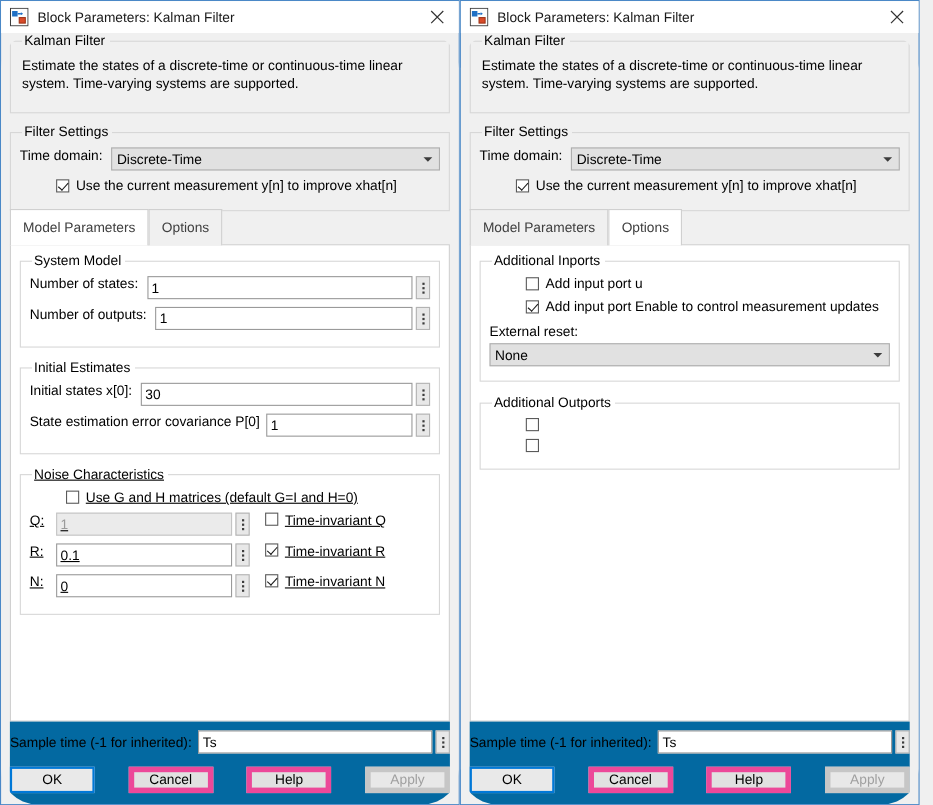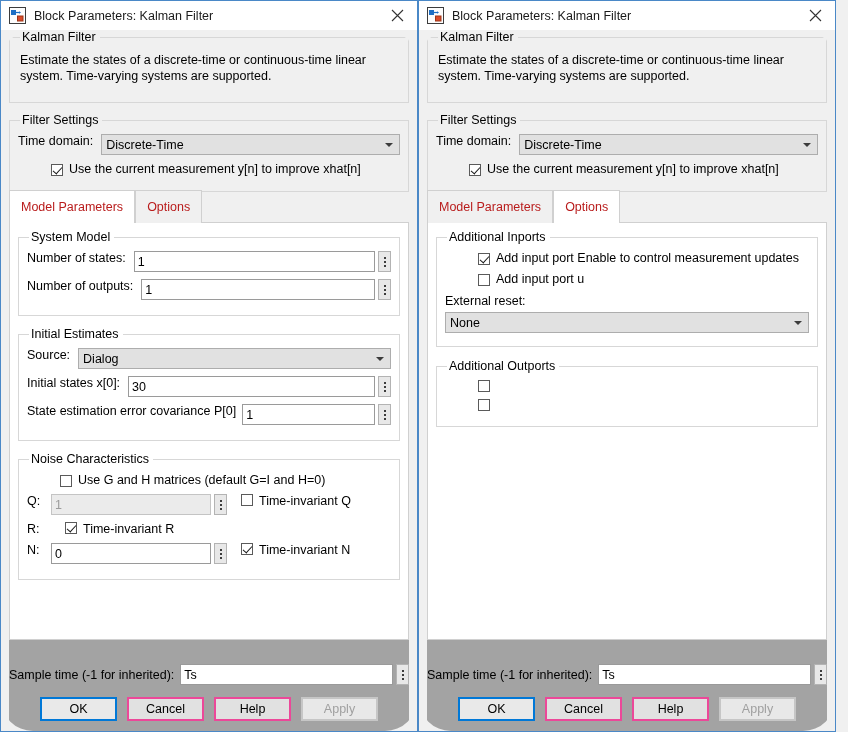--- a/index.html
+++ b/index.html
@@ -82,54 +82,54 @@
   .tinput.disabled{background:#ebebeb;border:1px solid #c4c4c4;color:#9b9b9b;}
   .spinner{
     width:13px;height:21px;margin-left:3px;box-sizing:border-box;
     background:#e8e8e8;border:1px solid #b3b3b3;
     display:flex;flex-direction:column;align-items:center;justify-content:center;
     gap:2px;flex:none;
   }
   .spinner i{width:2px;height:2px;background:#3c3c3c;display:block;border-radius:0;}
 
   
-  .cbrow{display:flex;align-items:flex-end;margin:7px 0;padding-left:33px;}
+  .cbrow{display:flex;align-items:center;margin:7px 0;padding-left:33px;}
   .cb{
     width:12px;height:12px;box-sizing:border-box;flex:none;
     border:1px solid #5a5a5a;background:#fff;margin-right:6px;position:relative;
   }
   .cb.checked:after{
     content:"";position:absolute;left:3px;top:0px;width:4px;height:8px;
     border:solid #1a1a1a;border-width:0 1.6px 1.6px 0;transform:rotate(42deg);
   }
   .cblabel{font-size:12.5px;white-space:nowrap;}
 
   
   .tabbar{display:flex;align-items:flex-end;height:23px;margin-top:8px;position:relative;z-index:2;}
   .tab{
     height:22px;box-sizing:border-box;padding:16px 11px;
     display:flex;align-items:center;font-size:12.5px;
-    border:1px solid #d0d0d0;border-bottom:none;background:#f0f0f0;color:#b91c1c;
+    border:1px solid #d0d0d0;border-bottom:none;background:#f0f0f0;color:#404040;
     margin-right:0;
   }
   .tab.active{background:#ffffff;height:23px;border-color:#d0d0d0;}
   .tabpanel{
     flex:1;background:#ffffff;border:1px solid #d0d0d0;margin-top:-1px;
     padding:7px 8px 8px 8px;box-sizing:border-box;overflow:hidden;
     display:flex;flex-direction:column;
   }
 
   
-  .bottom{padding:16px 8px 0 8px;box-sizing:border-box;background:#a3a3a3;}
+  .bottom{padding:0 8px 0 8px;box-sizing:border-box;background:#0369a1;}
   .sampletime{display:flex;align-items:center;margin:8px 0 0 0;}
   .sampletime .lbl{white-space:nowrap;margin-right:6px;font-size:12.5px;}
-  .btnbar{display:flex;justify-content:center;gap:10px;padding:12px 0 10px 0;}
+  .btnbar{display:flex;justify-content:space-between;gap:10px;padding:12px 0 10px 0;}
   .btn{
     width:77px;height:24px;box-sizing:border-box;
-    background:#e1e1e1;border:2px solid #ec4899;
+    background:#e1e1e1;border:5px solid #ec4899;
     display:flex;align-items:center;justify-content:center;
     font-size:12.5px;color:#000;
   }
   .btn.default{border:2px solid #0078d7;background:#e9e9e9;}
   .btn.disabled{color:#a0a0a0;background:#e8e8e8;border-color:#c6c6c6;}
 
   .spacer{flex:1;}
 </style>
 </head>
 <body>
@@ -211,27 +211,20 @@
                   <i></i>
                   <i></i>
                 </span>
             </span>
           </div>
         </fieldset>
 
         <fieldset class="gb" style="margin-top:11px;">
           <legend>Initial Estimates</legend>
           <div class="row">
-            <span class="lbl" style="margin-right:8px;">Source:</span>
-            <span class="combo">
-              <span>Dialog</span>
-              <span class="caret"></span>
-            </span>
-          </div>
-          <div class="row">
             <span class="lbl" style="margin-right:8px;">Initial states x[0]:</span>
             <span class="inputwrap">
               <span class="tinput">30</span>
               <span class="spinner">
                   <i></i>
                   <i></i>
                   <i></i>
                 </span>
             </span>
           </div>
@@ -241,41 +234,49 @@
               <span class="tinput">1</span>
               <span class="spinner">
                   <i></i>
                   <i></i>
                   <i></i>
                 </span>
             </span>
           </div>
         </fieldset>
 
-        <fieldset class="gb" style="margin-top:11px;">
+        <fieldset class="gb" style="margin-top:11px;text-decoration:underline;">
           <legend>Noise Characteristics</legend>
           <div class="cbrow">
             <span class="cb"></span>
             <span class="cblabel">Use G and H matrices (default G=I and H=0)</span>
           </div>
           <div class="row">
             <span class="lbl" style="margin-right:8px;width:16px;">Q:</span>
             <span class="inputwrap" style="flex:0 0 176px;">
               <span class="tinput disabled">1</span>
               <span class="spinner">
                   <i></i>
                   <i></i>
                   <i></i>
                 </span>
             </span>
             <span class="cb" style="margin-left:14px;"></span>
             <span class="cblabel">Time-invariant Q</span>
           </div>
           <div class="row">
             <span class="lbl" style="margin-right:8px;width:16px;">R:</span>
+            <span class="inputwrap" style="flex:0 0 176px;">
+              <span class="tinput">0.1</span>
+              <span class="spinner">
+                  <i></i>
+                  <i></i>
+                  <i></i>
+                </span>
+            </span>
             <span class="cb checked" style="margin-left:14px;"></span>
             <span class="cblabel">Time-invariant R</span>
           </div>
           <div class="row">
             <span class="lbl" style="margin-right:8px;width:16px;">N:</span>
             <span class="inputwrap" style="flex:0 0 176px;">
               <span class="tinput">0</span>
               <span class="spinner">
                   <i></i>
                   <i></i>
@@ -361,26 +362,26 @@
         <div class="tab active">
           <span>Options</span>
         </div>
       </div>
 
       <div class="tabpanel">
 
         <fieldset class="gb">
           <legend>Additional Inports</legend>
           <div class="cbrow">
+            <span class="cb"></span>
+            <span class="cblabel">Add input port u</span>
+          </div>
+          <div class="cbrow">
             <span class="cb checked"></span>
             <span class="cblabel">Add input port Enable to control measurement updates</span>
-          </div>
-          <div class="cbrow">
-            <span class="cb"></span>
-            <span class="cblabel">Add input port u</span>
           </div>
           <div style="margin:8px 0 4px 0;">
             <span class="lbl">External reset:</span>
           </div>
           <div class="row" style="margin:0 0 5px 0;">
             <span class="combo">
               <span>None</span>
               <span class="caret"></span>
             </span>
           </div>

